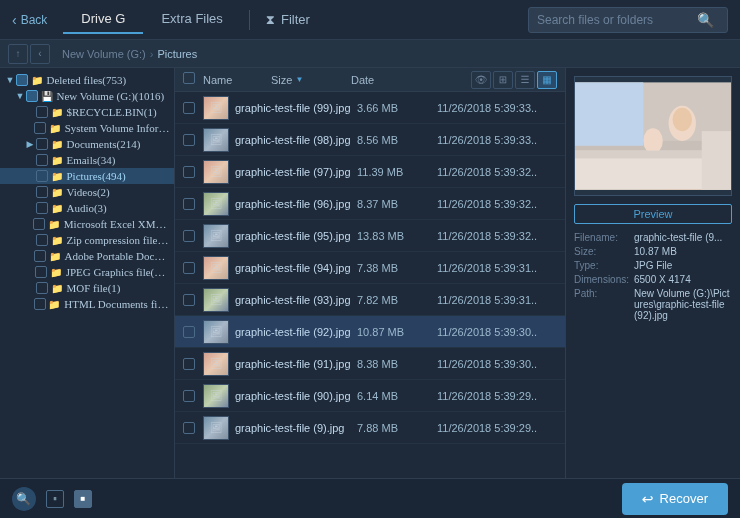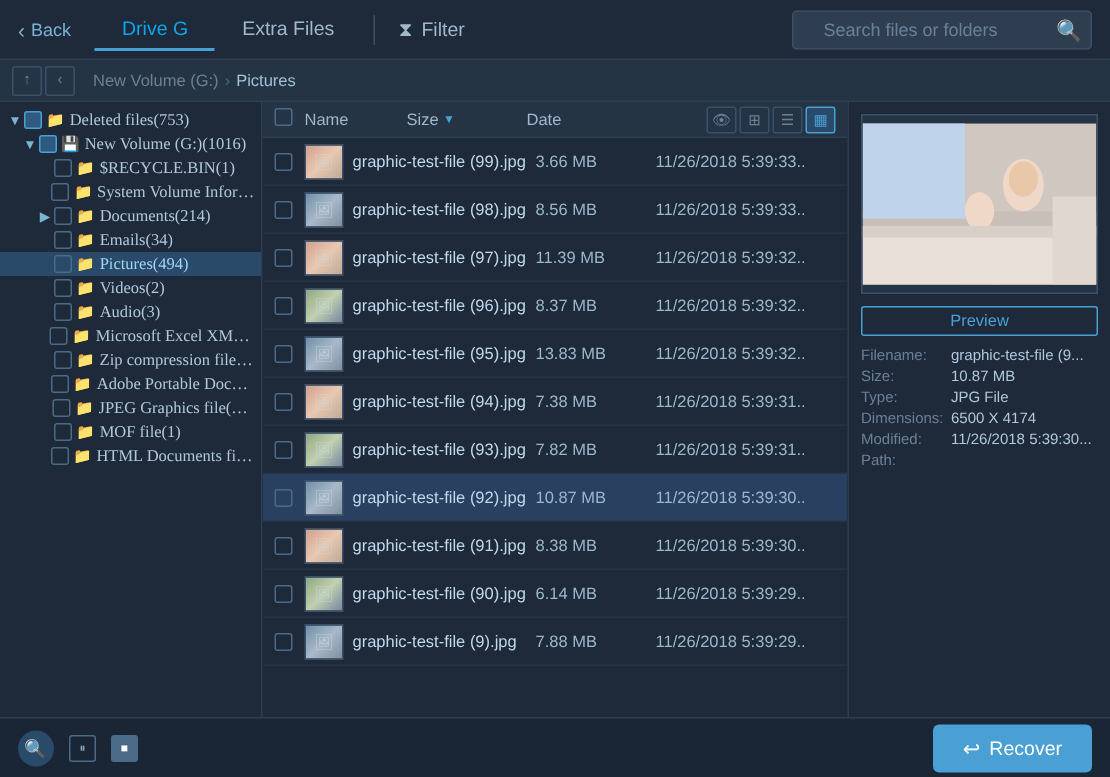--- a/index.html
+++ b/index.html
@@ -4,26 +4,26 @@
   <style>
     * { box-sizing: border-box; margin: 0; padding: 0; }
     body { font-family: 'Segoe UI', Arial, sans-serif; font-size: 12px; background: #1e2a3a; color: #cdd6e0; width: 740px; height: 518px; overflow: hidden; }
 
     
     .header { background: #1e2a3a; height: 40px; display: flex; align-items: center; padding: 0 12px; border-bottom: 1px solid #2e3e50; }
     .back-btn { color: #7ab3d4; cursor: pointer; display: flex; align-items: center; gap: 4px; font-size: 12px; margin-right: 16px; }
     .back-btn .arrow { font-size: 14px; }
     .nav-tabs { display: flex; align-items: center; gap: 0; }
     .nav-tab { padding: 6px 18px; font-size: 13px; cursor: pointer; color: #a0b8cc; border-bottom: 2px solid transparent; }
-    .nav-tab.active { color: #0ea5e9; border-bottom: 2px solid #4a9fd4; }
+    .nav-tab.active { color: #e5e5e5; border-bottom: 2px solid #4a9fd4; }
     .divider-v { width: 1px; height: 20px; background: #3a4e62; margin: 0 8px; }
     .filter-btn { display: flex; align-items: center; gap: 6px; color: #a0b8cc; cursor: pointer; font-size: 13px; padding: 4px 8px; }
     .filter-icon { font-size: 13px; }
     .spacer { flex: 1; }
-    .search-box { display: flex; align-items: center; background: #2e3e50; border: 1px solid #3a5068; border-radius: 3px; padding: 4px 20px; width: 200px; }
+    .search-box { display: flex; align-items: center; background: #2e3e50; border: 1px solid #3a5068; border-radius: 3px; padding: 4px 8px; width: 200px; }
     .search-box input { background: transparent; border: none; outline: none; color: #cdd6e0; font-size: 12px; width: 160px; }
     .search-box input::placeholder { color: #6a8099; }
     .search-btn { color: #4a9fd4; cursor: pointer; font-size: 14px; }
 
     
     .breadcrumb-bar { background: #253444; height: 28px; display: flex; align-items: center; padding: 0 8px; border-bottom: 1px solid #2e3e50; gap: 4px; }
     .breadcrumb-nav { display: flex; align-items: center; gap: 2px; margin-right: 8px; }
     .bc-btn { width: 20px; height: 20px; display: flex; align-items: center; justify-content: center; border: 1px solid #3a5068; border-radius: 2px; cursor: pointer; color: #6a8099; font-size: 10px; }
     .breadcrumb-path { display: flex; align-items: center; gap: 4px; font-size: 11px; color: #6a8099; }
     .bc-sep { color: #4a6a88; }
@@ -423,25 +423,22 @@
       </div>
       <div class="meta-row">
         <span class="meta-label">Type:</span>
         <span class="meta-value">JPG File</span>
       </div>
       <div class="meta-row">
         <span class="meta-label">Dimensions:</span>
         <span class="meta-value">6500 X 4174</span>
       </div>
       <div class="meta-row">
-        <span class="meta-label">Modified:</span>
-        <span class="meta-value">11/26/2018 5:39:30...</span>
-      </div>
-      <div class="meta-row">
         <span class="meta-label">Path:</span>
+        <span class="meta-value">New Volume (G:)\Pictures\graphic-test-file (92).jpg</span>
       </div>
     </div>
   </div>
 </div>
 
 <div class="bottom-bar">
   <div class="scan-icon">🔍</div>
   <div class="pause-btn">⏸</div>
   <div class="stop-btn">■</div>
   <button class="recover-btn">

